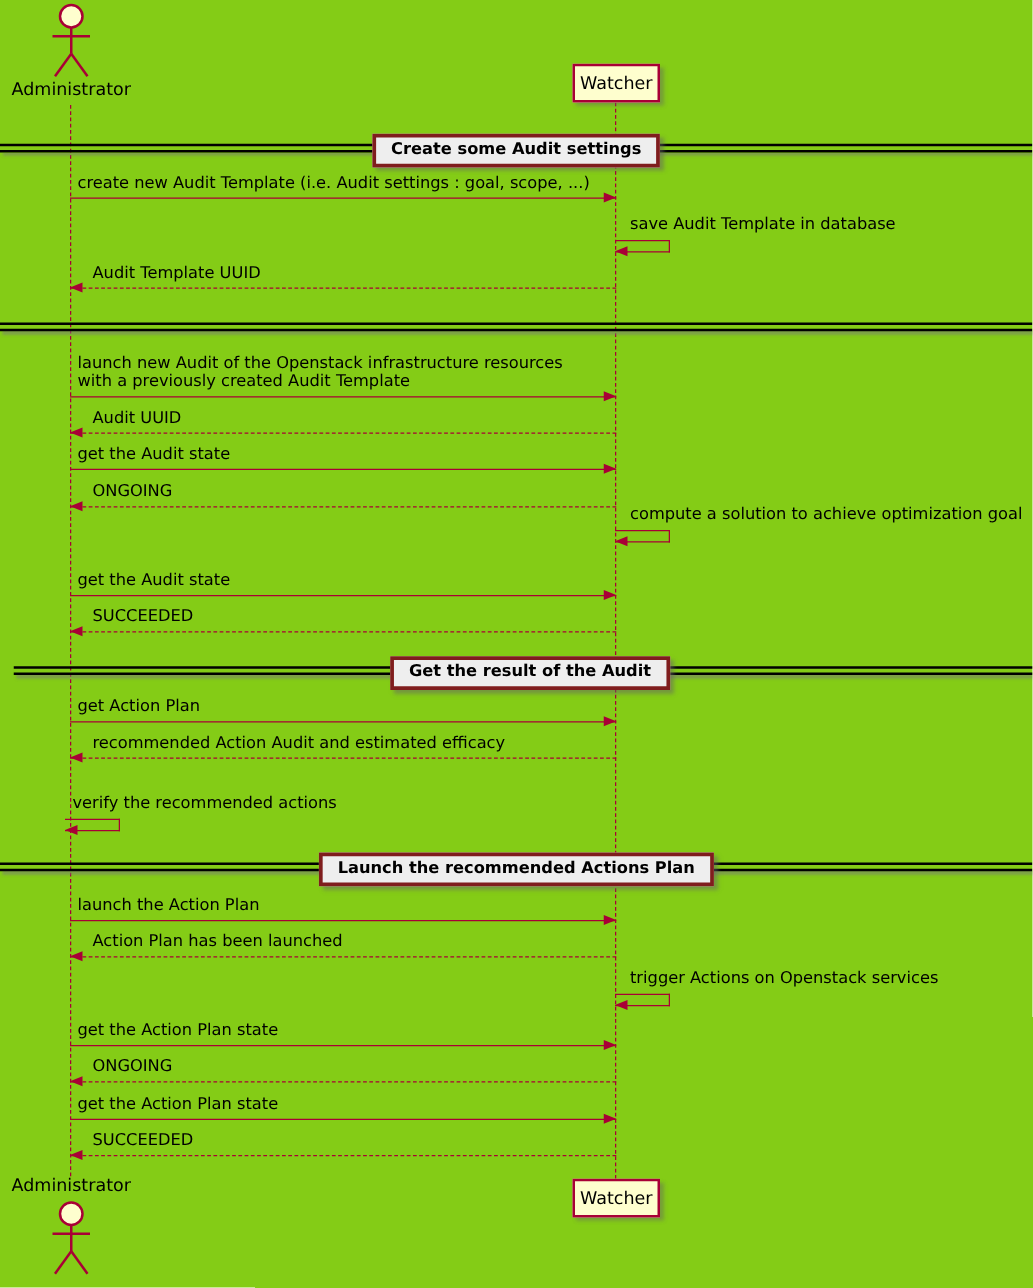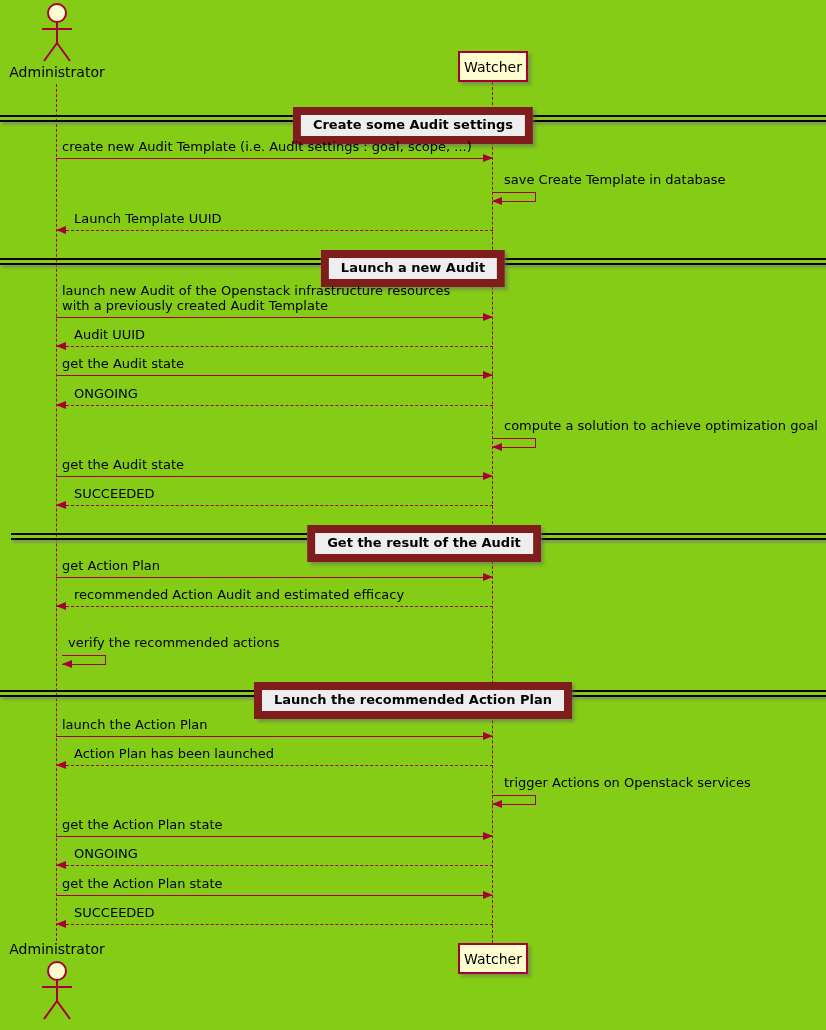--- a/index.html
+++ b/index.html
@@ -22,21 +22,21 @@
   .actor-label{font-size:14px;line-height:17px;white-space:nowrap;}
   
   .divider{position:absolute;left:0;width:826px;height:23px;}
   .divider-lines{
     position:absolute;left:0;right:0;top:8px;height:3px;
     border-top:2px solid #000;border-bottom:2px solid #000;
     box-shadow:2px 3px 2px rgba(120,120,120,0.5);
   }
   .divider-label{
     position:absolute;left:50%;transform:translateX(-50%);top:0;
-    background:#EEEEEE;border:8px solid #7f1d1d;box-sizing:border-box;
+    background:#EEEEEE;border:3px solid #7f1d1d;box-sizing:border-box;
     padding:2px 12px 3px 12px;font-weight:bold;font-size:13px;line-height:16px;
     white-space:nowrap;box-shadow:3px 3px 3px rgba(100,100,100,0.5);
   }
   
   .msg{position:absolute;left:56px;width:437px;height:0;}
   .mtext{
     position:absolute;left:6px;bottom:4px;white-space:nowrap;
     font-size:13px;line-height:15px;
   }
   .msg.return .mtext{left:18px;}
@@ -48,21 +48,21 @@
     border-top:4.5px solid transparent;border-bottom:4.5px solid transparent;
     border-left:10px solid #A80036;
   }
   .head-left{
     position:absolute;left:0;top:-4px;width:0;height:0;
     border-top:4.5px solid transparent;border-bottom:4.5px solid transparent;
     border-right:10px solid #A80036;
   }
   
   .selfmsg{position:absolute;left:492px;width:44px;height:10px;}
-  .selfmsg.admin{left:62px;}
+  .selfmsg.admin{left:52px;}
   .selfmsg .mtext{position:absolute;left:12px;bottom:15px;white-space:nowrap;font-size:13px;line-height:15px;}
   .selfmsg.admin .mtext{left:6px;}
   .selfloop{
     position:absolute;left:0;top:0;width:44px;height:10px;box-sizing:border-box;
     border-top:1px solid #A80036;border-right:1px solid #A80036;border-bottom:1px solid #A80036;
   }
   .selfhead{
     position:absolute;left:0;top:5px;width:0;height:0;
     border-top:4.5px solid transparent;border-bottom:4.5px solid transparent;
     border-right:10px solid #A80036;
@@ -96,34 +96,33 @@
     <div class="divider-label">Create some Audit settings</div>
   </div>
 
   <div class="msg" style="top:158px;">
     <div class="mtext"><span>create new Audit Template (i.e. Audit settings : goal, scope, ...)</span></div>
     <div class="mline solid"></div>
     <div class="head-right"></div>
   </div>
 
   <div class="selfmsg" style="top:192px;">
-    <div class="mtext"><span>save Create Template in database</span></div>
+    <div class="mtext"><span>save Audit Template in database</span></div>
     <div class="selfloop"></div>
     <div class="selfhead"></div>
   </div>
 
   <div class="msg return" style="top:230px;">
-    <div class="mtext"><span>Launch Template UUID</span></div>
+    <div class="mtext"><span>Audit Template UUID</span></div>
     <div class="mline dashed"></div>
     <div class="head-left"></div>
   </div>
 
   <div class="divider" style="top:250px;">
     <div class="divider-lines"></div>
-    <div class="divider-label">Launch a new Audit</div>
   </div>
 
   <div class="msg" style="top:317px;">
     <div class="mtext">
       <div>launch new Audit of the Openstack infrastructure resources</div>
       <div>with a previously created Audit Template</div>
     </div>
     <div class="mline solid"></div>
     <div class="head-right"></div>
   </div>
@@ -139,21 +138,21 @@
     <div class="mline solid"></div>
     <div class="head-right"></div>
   </div>
 
   <div class="msg return" style="top:405px;">
     <div class="mtext"><span>ONGOING</span></div>
     <div class="mline dashed"></div>
     <div class="head-left"></div>
   </div>
 
-  <div class="selfmsg" style="top:438px;">
+  <div class="selfmsg" style="top:424px;">
     <div class="mtext"><span>compute a solution to achieve optimization goal</span></div>
     <div class="selfloop"></div>
     <div class="selfhead"></div>
   </div>
 
   <div class="msg" style="top:476px;">
     <div class="mtext"><span>get the Audit state</span></div>
     <div class="mline solid"></div>
     <div class="head-right"></div>
   </div>
@@ -184,21 +183,21 @@
   <div class="selfmsg admin" style="top:655px;">
     <div class="mtext">
       <div>verify the recommended actions</div>
     </div>
     <div class="selfloop"></div>
     <div class="selfhead"></div>
   </div>
 
   <div class="divider" style="top:682px;">
     <div class="divider-lines"></div>
-    <div class="divider-label">Launch the recommended Action Plan</div>
+    <div class="divider-label">Launch the recommended Actions Plan</div>
   </div>
 
   <div class="msg" style="top:736px;">
     <div class="mtext"><span>launch the Action Plan</span></div>
     <div class="mline solid"></div>
     <div class="head-right"></div>
   </div>
 
   <div class="msg return" style="top:765px;">
     <div class="mtext"><span>Action Plan has been launched</span></div>

